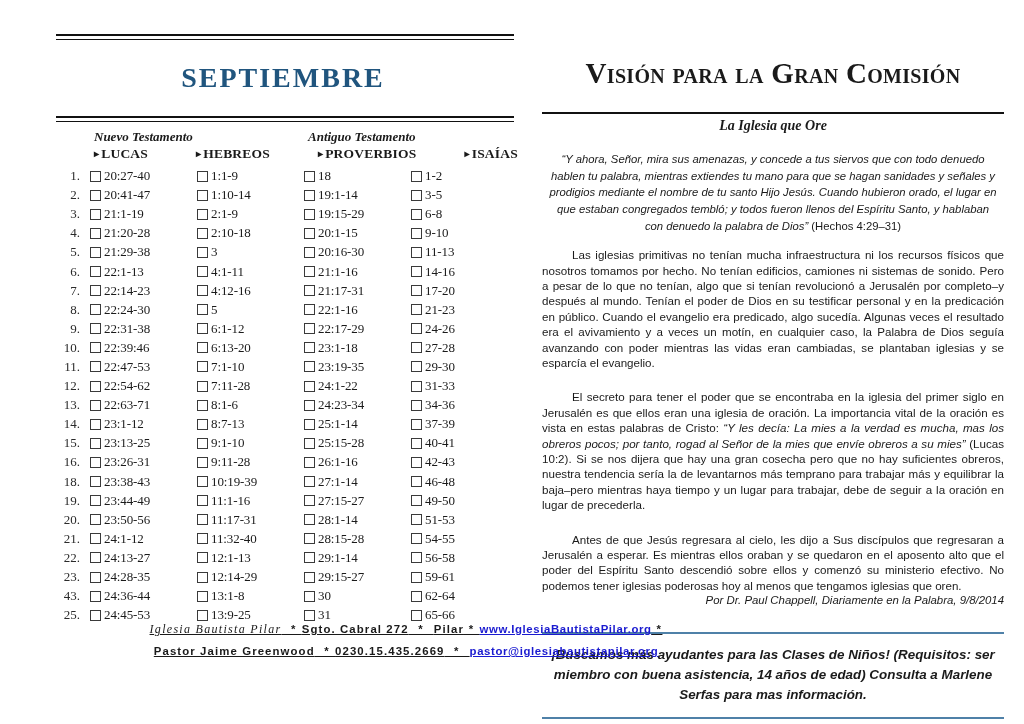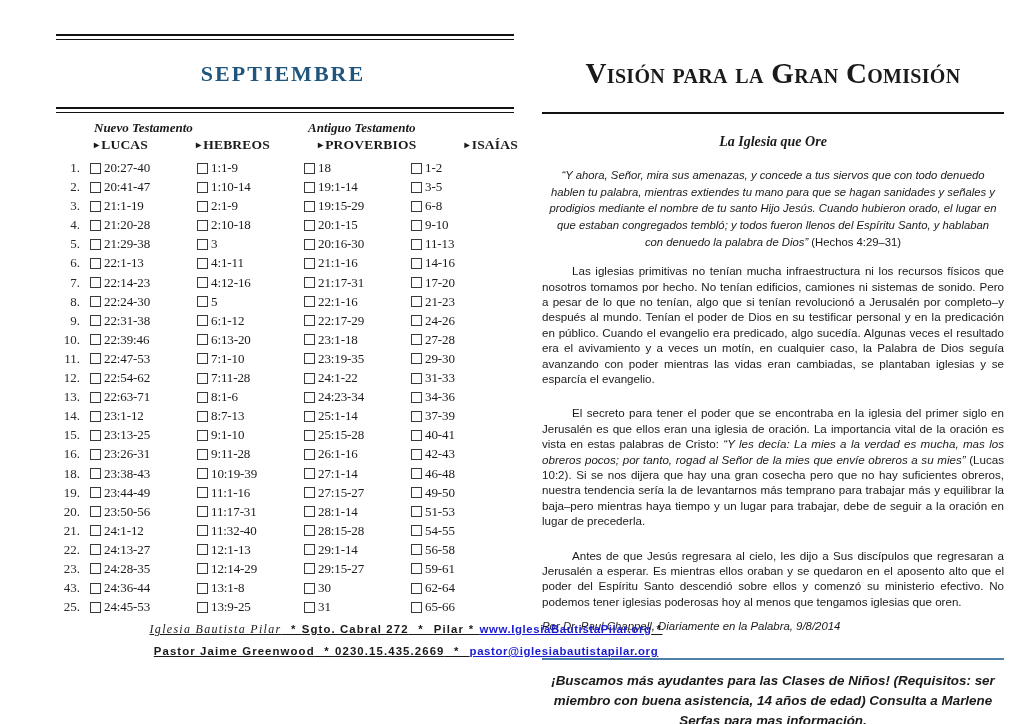--- a/index.html
+++ b/index.html
@@ -51,21 +51,21 @@
   }
   .cal-rule-bottom {
     border-top: 2px solid #111;
     border-bottom: 1px solid #111;
     height: 3px;
     margin: 1px 4px 0 8px;
   }
 
   .month-title {
     font-family: "Liberation Serif", serif;
-    font-size: 22px;
+    font-size: 28px;
     letter-spacing: 2px;
     color: #20557e;
     text-align: center;
     line-height: 34px;
     font-variant: small-caps;
     text-transform: uppercase;
     padding: 2px 0 2px 0;
     white-space: nowrap;
   }
 
@@ -150,21 +150,21 @@
   .art-rule {
     border-bottom: 2px solid #111;
     margin: 1px 0 0 0;
   }
   .article-subtitle {
     font-family: "Liberation Serif", serif;
     font-style: italic;
     font-weight: bold;
     font-size: 14px;
     text-align: center;
-    margin-top: 20px;
+    margin-top: 4px;
   }
 
   .scripture {
     font-family: "Liberation Sans", sans-serif;
     font-style: italic;
     font-size: 11.3px;
     line-height: 16.6px;
     text-align: center;
     margin: 17px 6px 0 6px;
   }
@@ -178,22 +178,22 @@
     text-indent: 30px;
     margin: 13px 0 0 0;
   }
   .body-text.tight { margin-top: 19px; }
   .body-text em { font-style: italic; }
 
   .byline {
     font-family: "Liberation Sans", sans-serif;
     font-style: italic;
     font-size: 11.4px;
-    text-align: left;
-    margin-top: 11px;
+    text-align: right;
+    margin-top: 1px;
   }
 
   .announce {
     margin-top: 26px;
     border-top: 2.5px solid #4f81a8;
     border-bottom: 2.5px solid #4f81a8;
     padding: 11px 8px 12px 8px;
   }
   .announce-text {
     font-family: "Liberation Sans", sans-serif;

